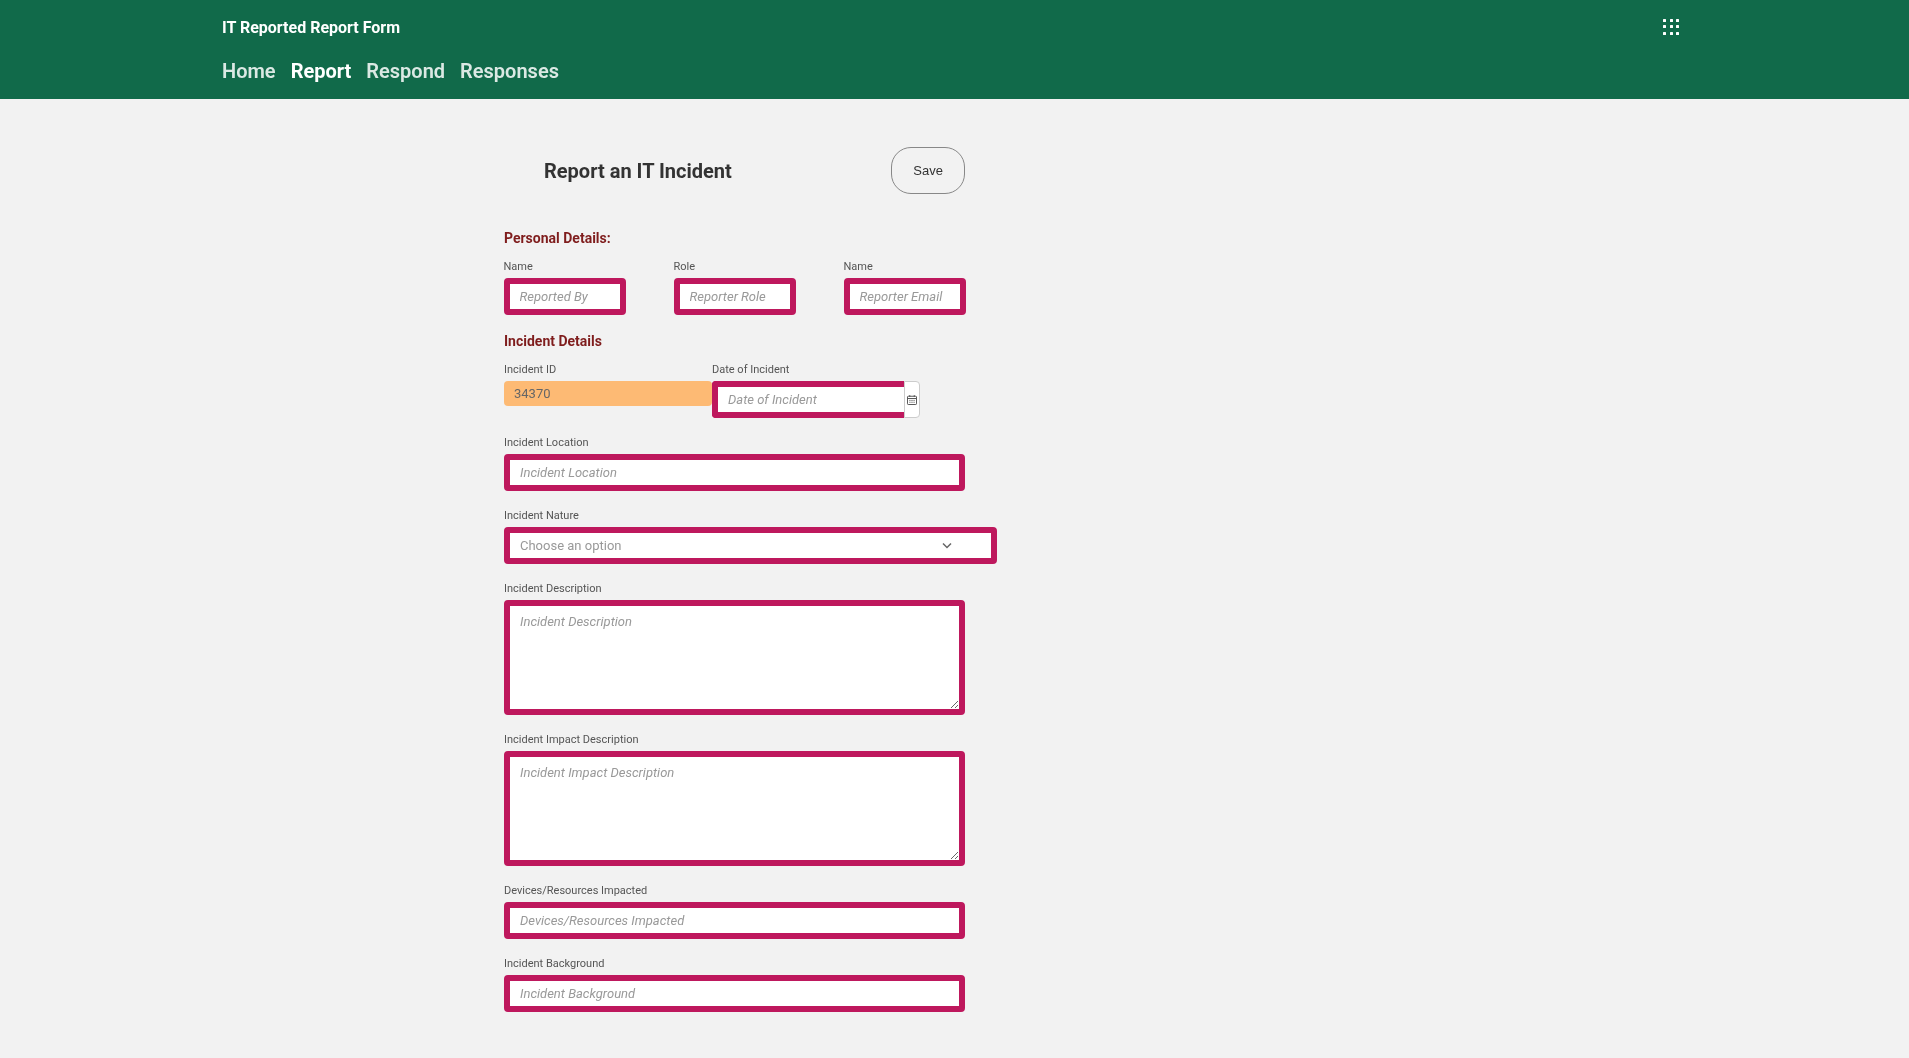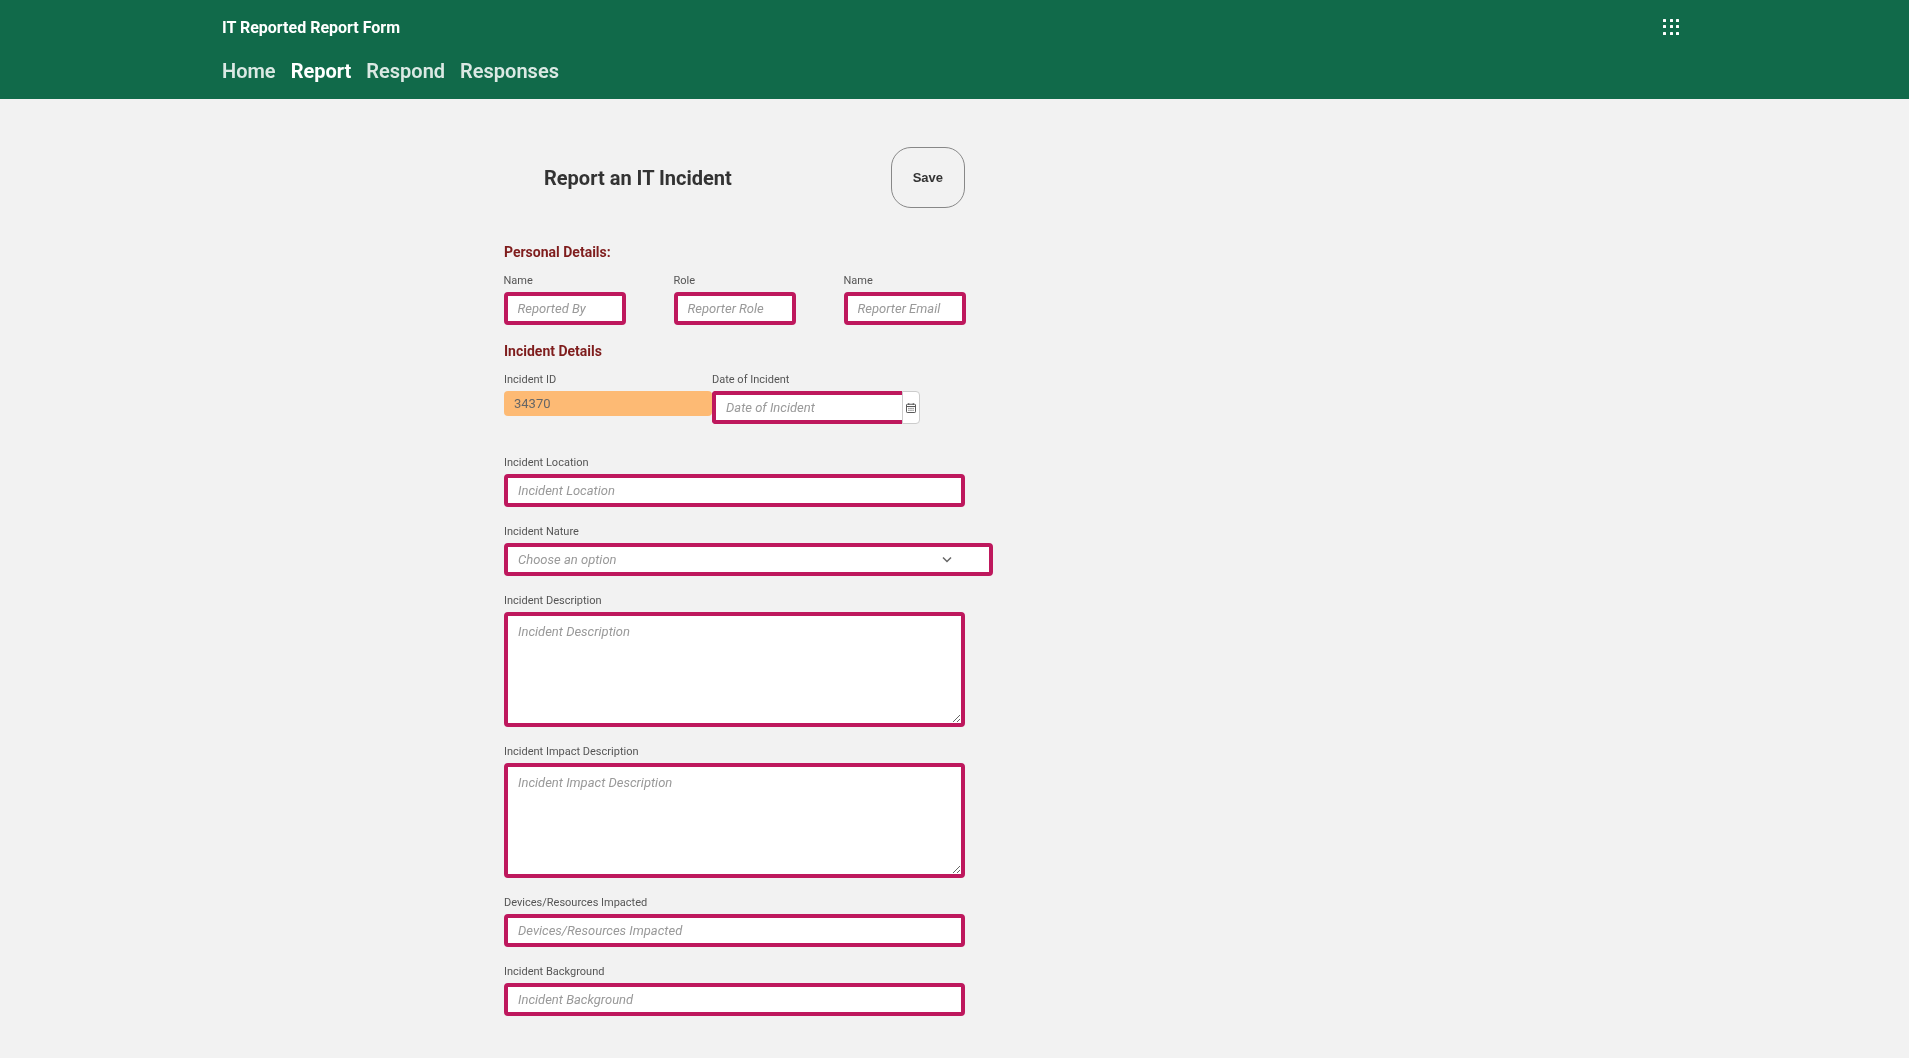--- a/index.html
+++ b/index.html
@@ -68,23 +68,23 @@
     }
     .page-title {
       font-size: 20px;
       font-weight: 700;
       color: #333;
     }
     .save-button {
       background-color: transparent;
       border: 1px solid #888;
       border-radius: 20px;
-      padding: 22px 21px;
+      padding: 15px 21px;
       font-size: 13px;
-      font-weight: 700;
+      font-weight: 400;
       cursor: pointer;
       color: #333;
     }
     .section-title {
       font-size: 14px;
       font-weight: 700;
       color: #7f1d1d;
       margin-bottom: 14px;
     }
     .form-group {
@@ -94,21 +94,21 @@
     .form-group.full {
       width: 100%;
     }
     .form-label {
       font-size: 11px;
       color: #555;
       margin-bottom: 5px;
       font-weight: 400;
     }
     .form-input, .form-select, .form-textarea {
-      border: 4px solid #be185d;
+      border: 6px solid #be185d;
       border-radius: 4px;
       padding: 6px 10px;
       font-size: 13px;
       font-family: inherit;
       background-color: white;
       color: #333;
     }
     .form-input::placeholder, .form-textarea::placeholder {
       color: #999;
       font-style: italic;
@@ -135,21 +135,20 @@
     .select-wrapper {
       position: relative;
     }
     .form-select {
       width: 100%;
       height: 25px;
       box-sizing: content-box;
       appearance: none;
       cursor: pointer;
       color: #999;
-      font-style: italic;
       padding: 0 10px;
     }
     .select-chevron {
       position: absolute;
       right: 12px;
       top: 50%;
       transform: translateY(-50%);
       pointer-events: none;
       color: #666;
     }
@@ -177,21 +176,21 @@
       display: flex;
       gap: 48px;
       margin-bottom: 18px;
       justify-content: center;
     }
     .personal-row .form-group {
       width: 122px;
     }
     .incident-row1 {
       display: flex;
-      margin-bottom: 32px;
+      margin-bottom: 18px;
     }
     .incident-row1 .id-group {
       width: 208px;
     }
     .incident-row1 .date-group {
       width: 208px;
     }
     .mb-group {
       margin-bottom: 18px;
     }

